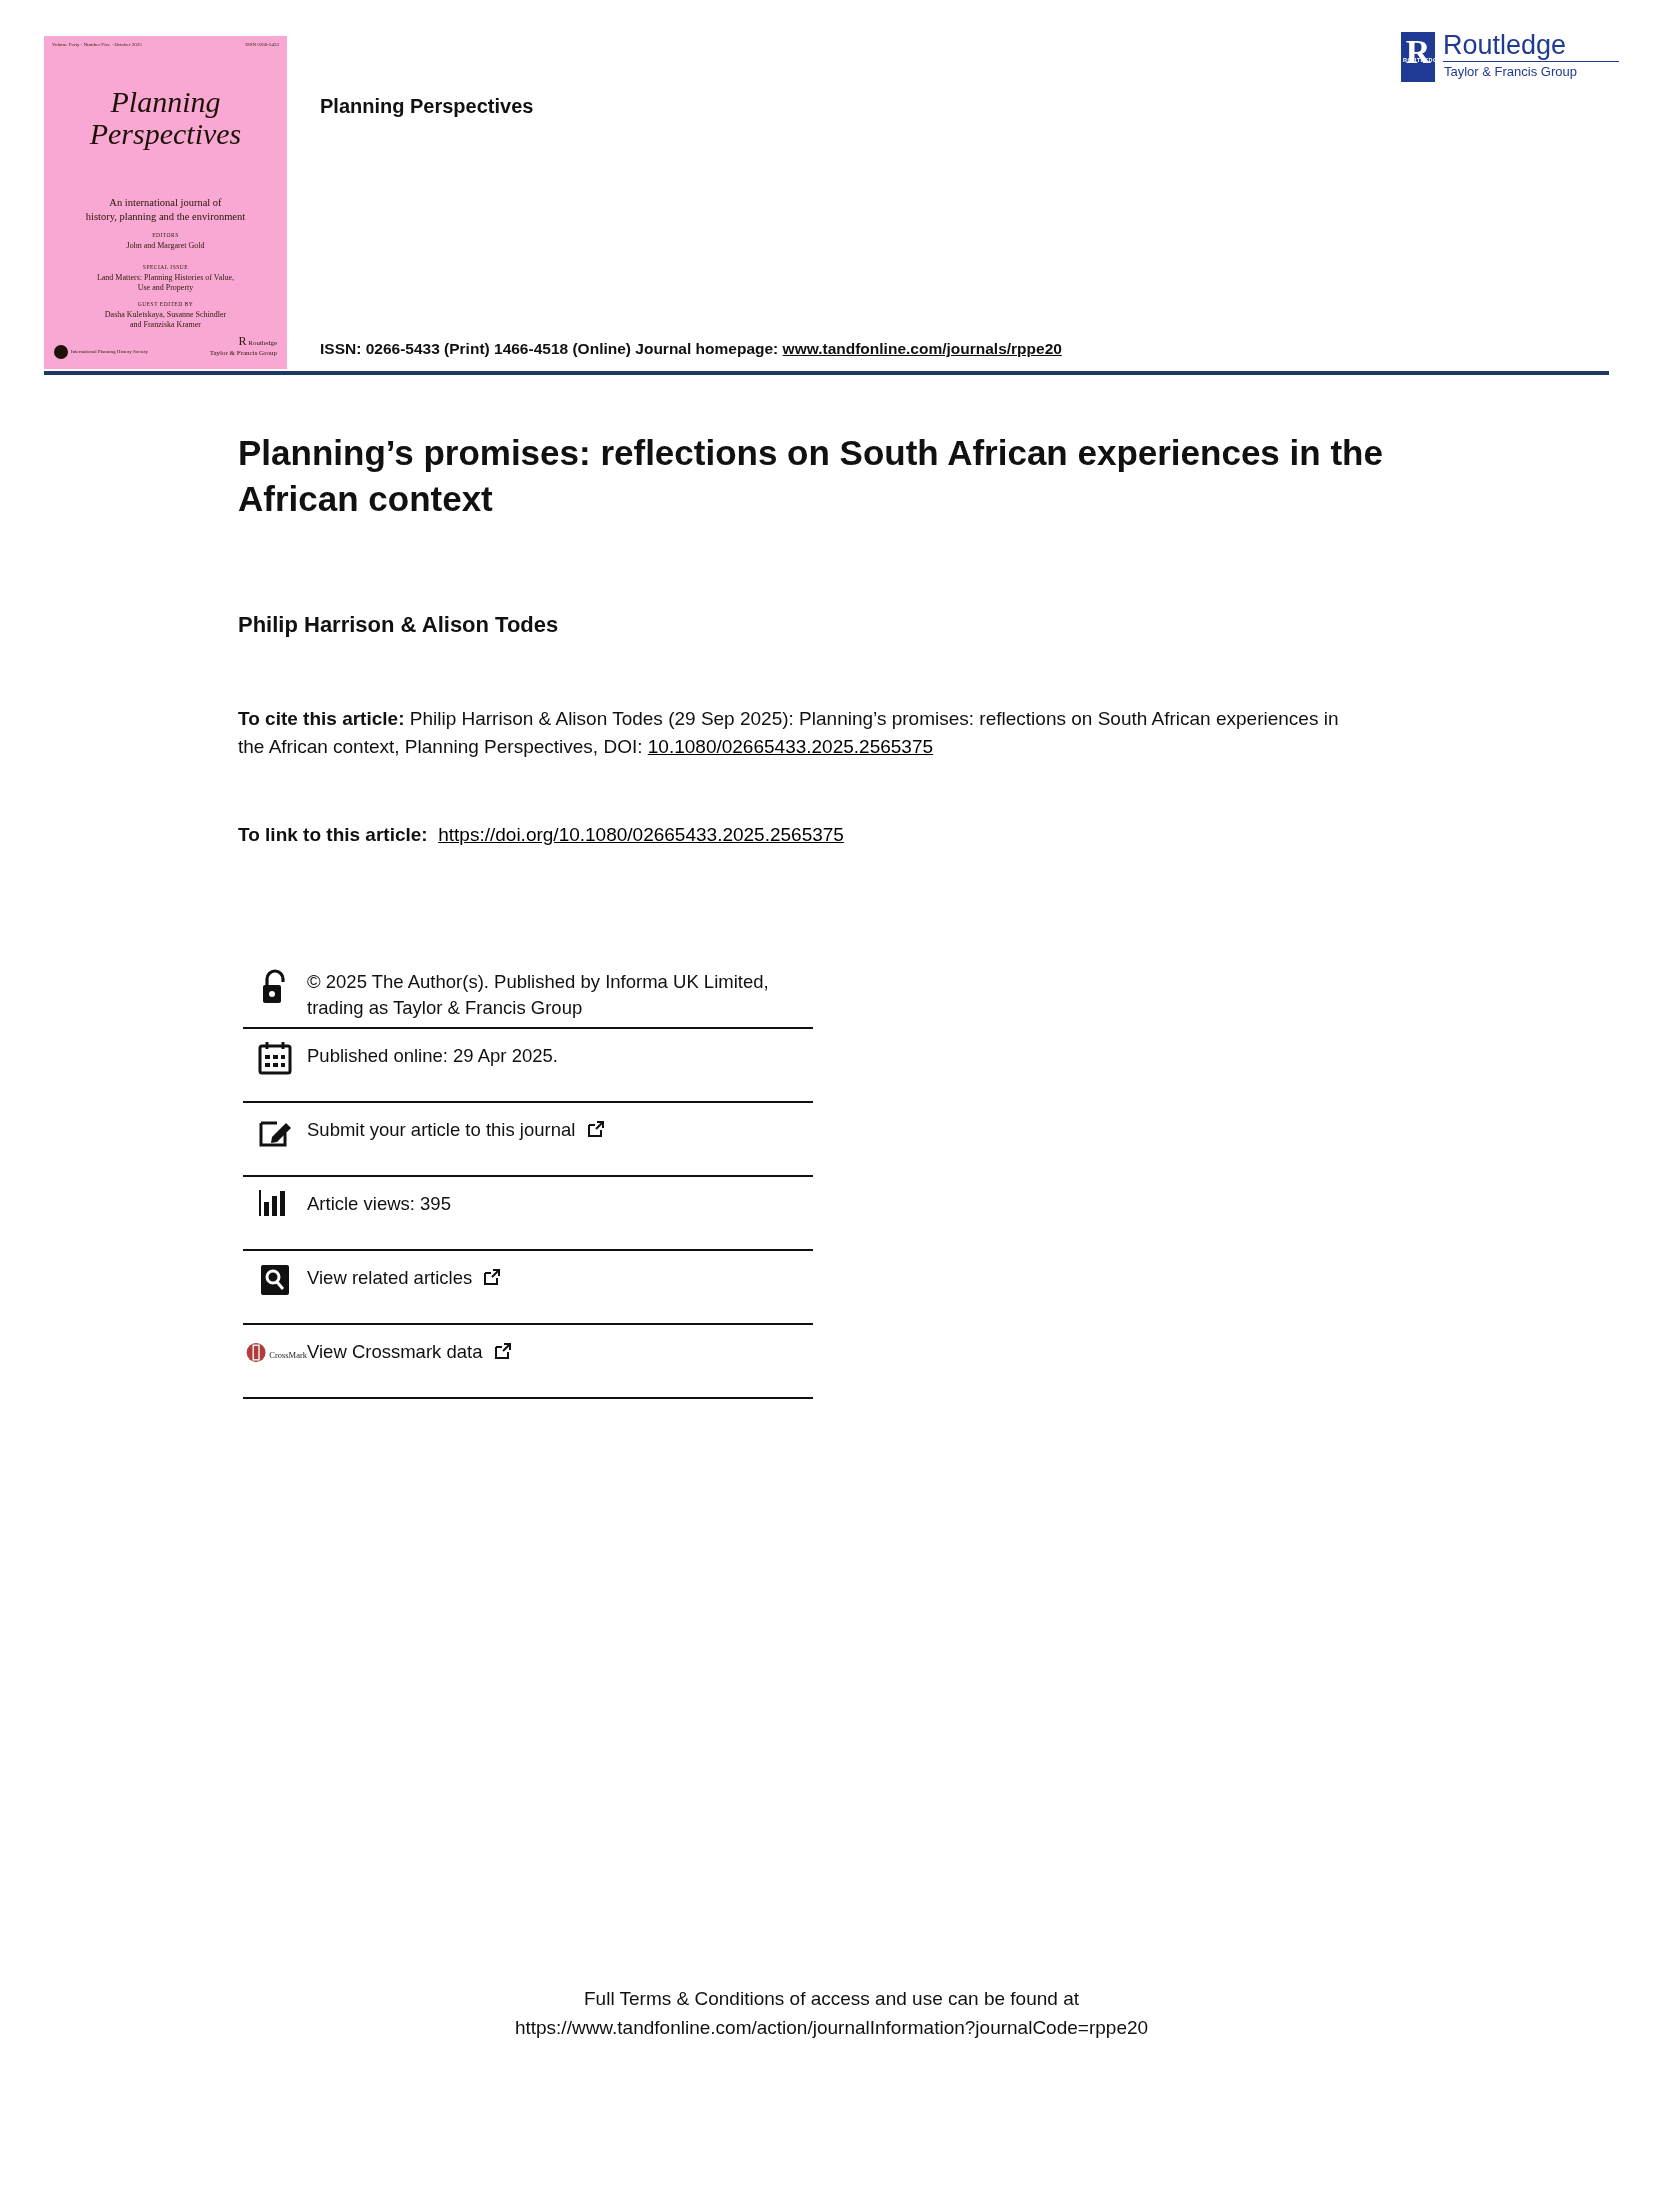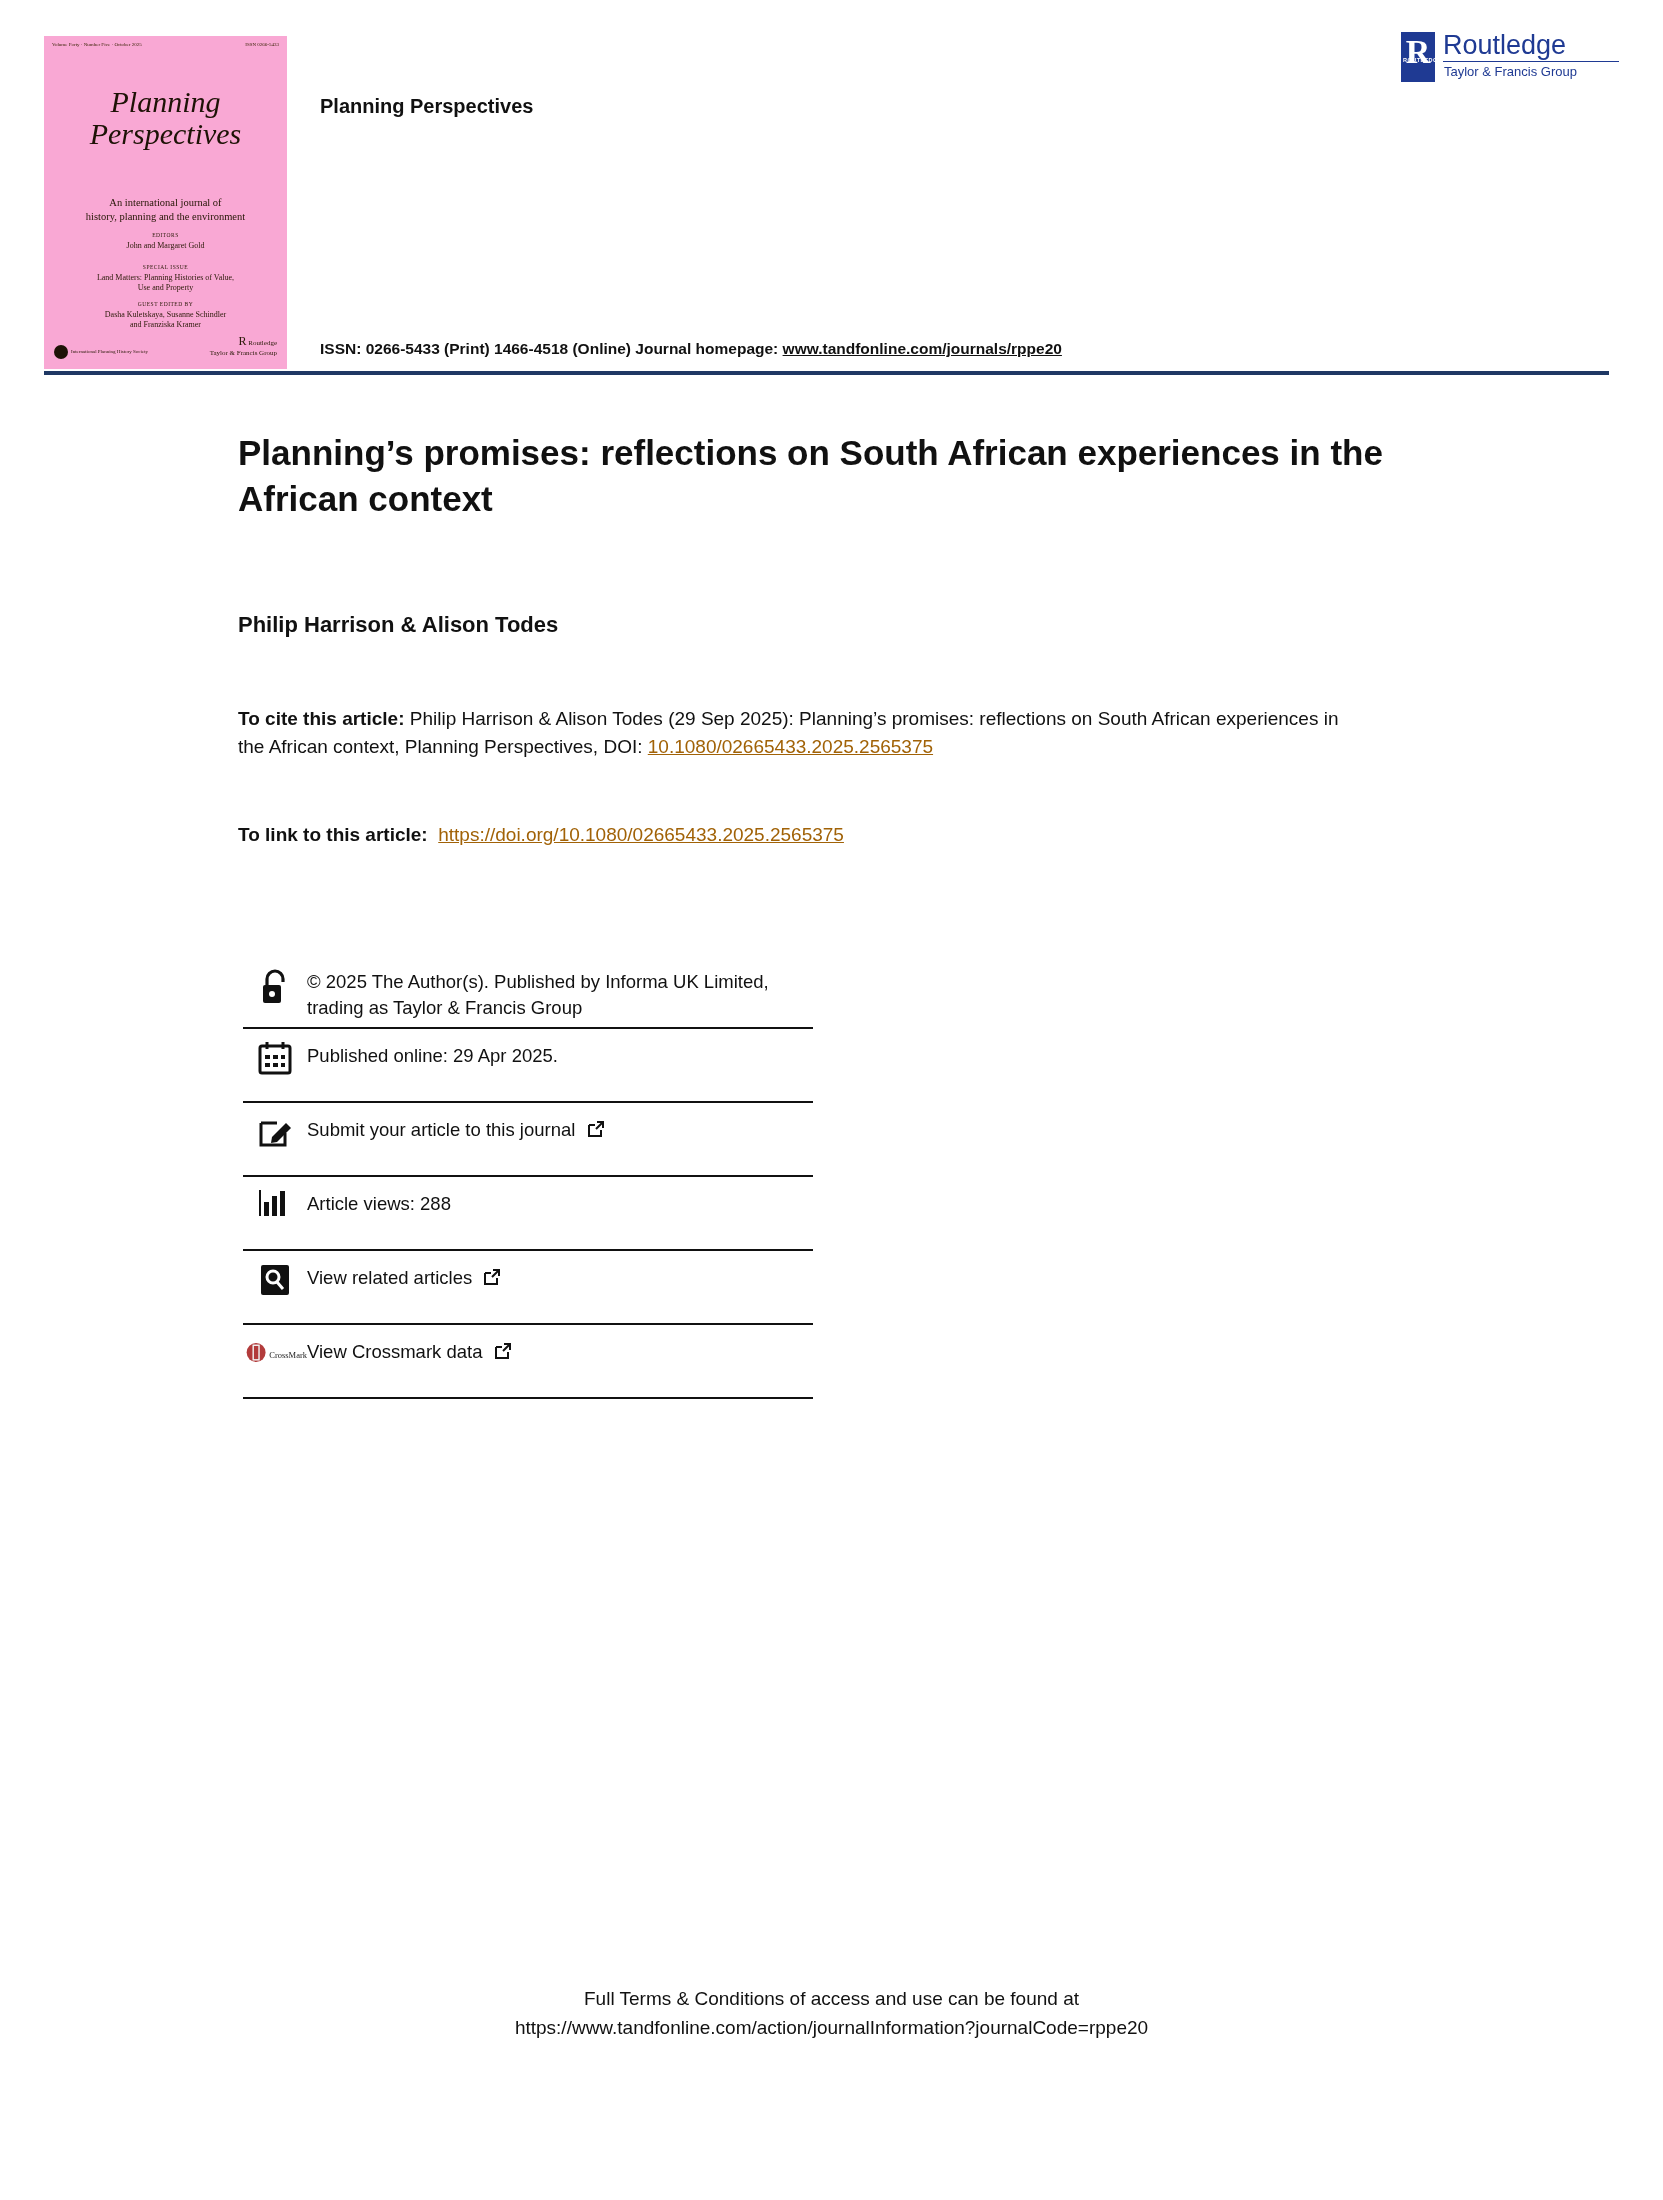--- a/index.html
+++ b/index.html
@@ -259,21 +259,21 @@
     position: absolute;
     left: 238px;
     top: 705px;
     width: 1130px;
     font-size: 19px;
     line-height: 1.48;
     color: #111111;
   }
   .cite b { font-weight: bold; }
   .cite a, .link-row a {
-    color: #a16207;
+    color: #000000;
     text-decoration: underline;
   }
   .link-row {
     position: absolute;
     left: 238px;
     top: 824px;
     font-size: 19px;
     color: #111111;
   }
   .link-row b { font-weight: bold; }
@@ -444,21 +444,21 @@
 
   <div class="row">
     <div class="icon">
       <svg width="34" height="30" viewBox="0 0 34 30">
         <rect x="1" y="1" width="2" height="26" fill="#111"></rect>
         <rect x="6" y="13" width="5" height="14" fill="#111"></rect>
         <rect x="14" y="7" width="5" height="20" fill="#111"></rect>
         <rect x="22" y="2" width="5" height="25" fill="#111"></rect>
       </svg>
     </div>
-    <div class="rowtext">Article views: 288</div>
+    <div class="rowtext">Article views: 395</div>
   </div>
 
   <div class="row">
     <div class="icon">
       <svg width="34" height="34" viewBox="0 0 34 34">
         <rect x="3" y="2" width="28" height="30" rx="2" fill="#111"></rect>
         <circle cx="15" cy="14" r="6" fill="none" stroke="#fff" stroke-width="3"></circle>
         <line x1="19" y1="19" x2="25" y2="26" stroke="#fff" stroke-width="3"></line>
       </svg>
     </div>

